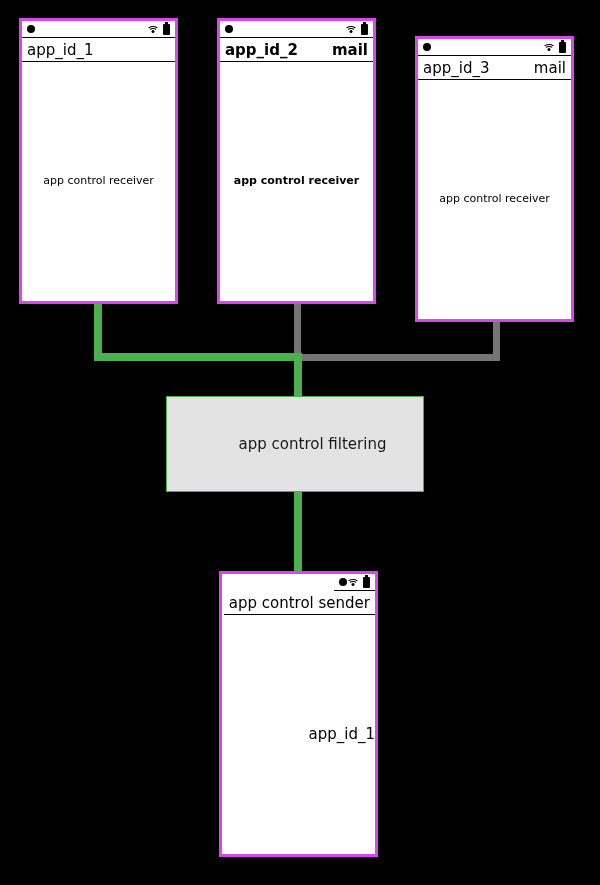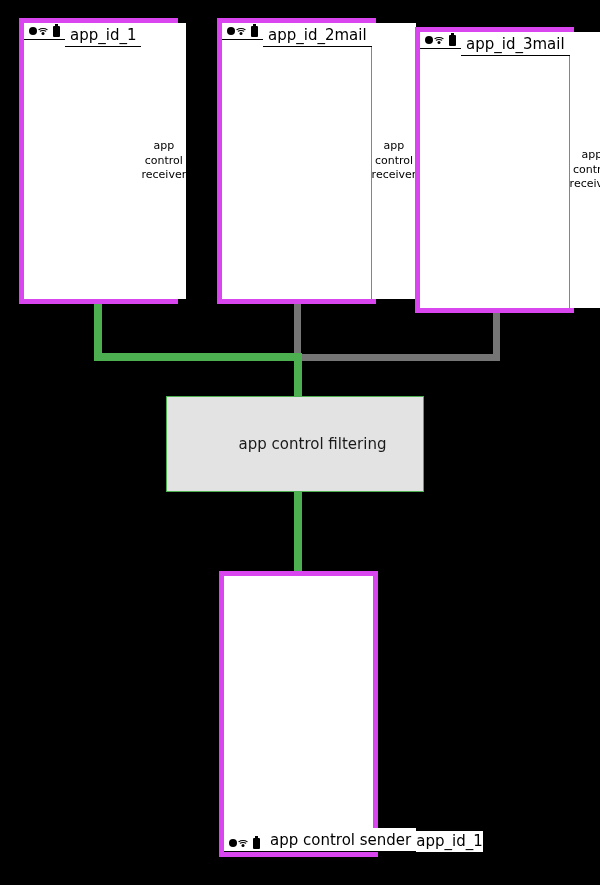--- a/index.html
+++ b/index.html
@@ -20,24 +20,24 @@
     left: 0; top: 0;
     width: 600px;
     height: 885px;
     background: #000000;
   }
 
   
   .phone {
     position: absolute;
     background: #ffffff;
-    border: 5px solid #d946ef;
-    box-sizing: border-box;
-    display: flex;
-    flex-direction: row;
+    border: 3px solid #d946ef;
+    box-sizing: border-box;
+    display: flex;
+    flex-direction: column;
   }
 
   .statusbar {
     height: 17px;
     flex: 0 0 17px;
     background: #ffffff;
     border-bottom: 1px solid #000000;
     box-sizing: border-box;
     display: flex;
     align-items: center;
@@ -188,41 +188,41 @@
         <span class="battery-icon"></span>
       </span>
     </div>
     <div class="titlebar">
       <span class="t-left">app_id_1</span>
       <span class="t-right"></span>
     </div>
     <div class="screenbody">app control receiver</div>
   </div>
 
-  <div class="phone" style="left:217px; top:18px; width:159px; height:286px;">
+  <div class="phone" style="left:217px; top:18px; width:159px; height:286px;font-weight:bold;">
     <div class="statusbar">
       <span class="status-dot"></span>
       <span class="status-spacer"></span>
       <span class="status-icons">
         <span class="wifi-icon">
             <i></i>
             <i></i>
             <i></i>
           </span>
         <span class="battery-icon"></span>
       </span>
     </div>
     <div class="titlebar">
       <span class="t-left">app_id_2</span>
       <span class="t-right">mail</span>
     </div>
     <div class="screenbody">app control receiver</div>
   </div>
 
-  <div class="phone" style="left:415px; top:27px; width:159px; height:286px;">
+  <div class="phone" style="left:415px; top:36px; width:159px; height:286px;">
     <div class="statusbar">
       <span class="status-dot"></span>
       <span class="status-spacer"></span>
       <span class="status-icons">
         <span class="wifi-icon">
             <i></i>
             <i></i>
             <i></i>
           </span>
         <span class="battery-icon"></span>

